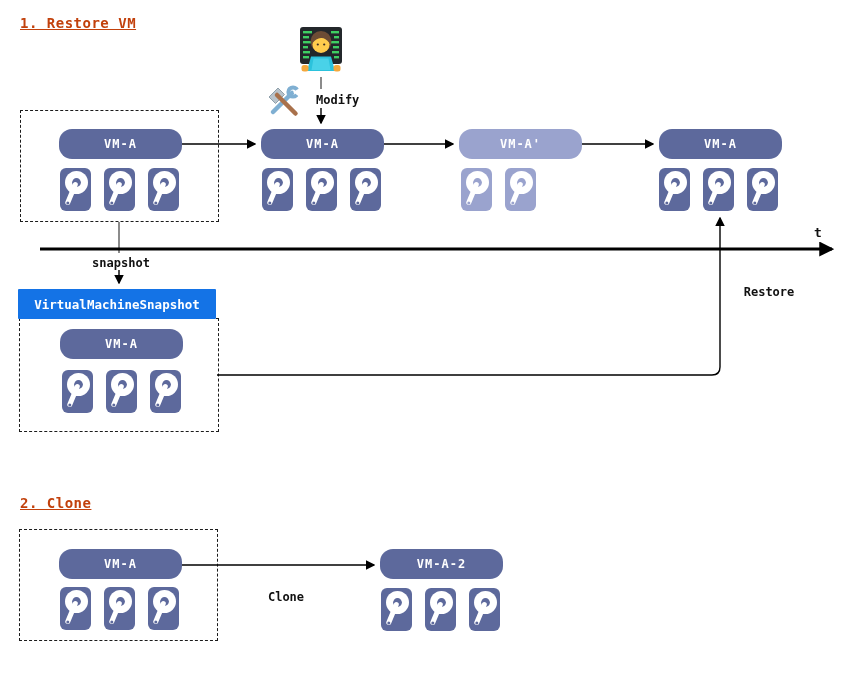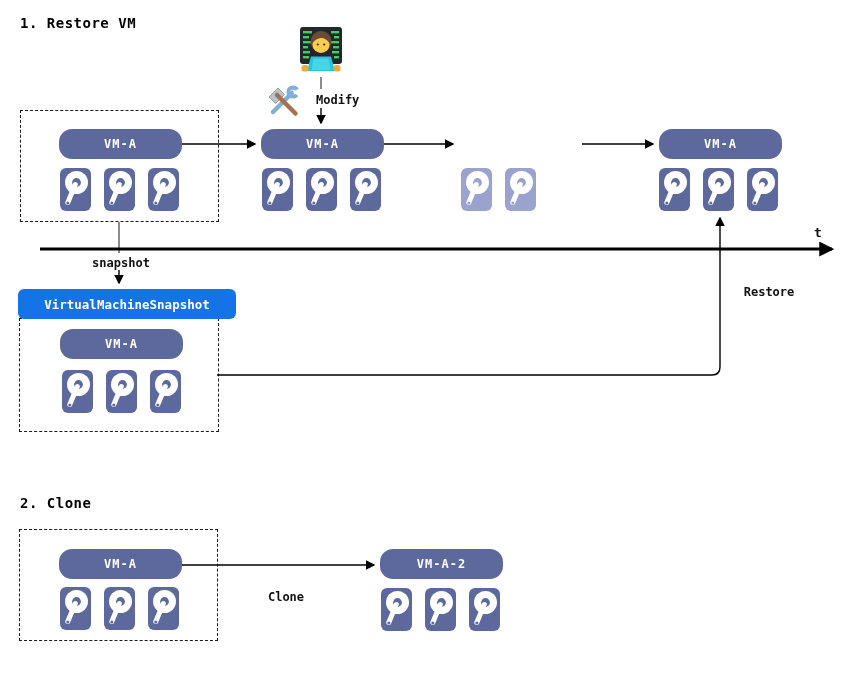--- a/index.html
+++ b/index.html
@@ -3,22 +3,22 @@
 <meta charset="utf-8">
 <style>
   html,body{margin:0;padding:0;background:#fff;}
   #canvas{
     position:relative;width:852px;height:692px;background:#fff;
     font-family:"DejaVu Sans Mono","Liberation Mono",monospace;
     overflow:hidden;
   }
   #connectors{position:absolute;left:0;top:0;z-index:1;}
   .section-title{
-    position:absolute;z-index:3;font-size:14px;font-weight:bold;color:#000000;
-    white-space:nowrap;letter-spacing:.5px;
+    position:absolute;z-index:3;font-size:14px;font-weight:bold;color:#c2410c;
+    white-space:nowrap;letter-spacing:.5px;text-decoration:underline;
   }
   #title-restore{left:20px;top:15px;}
   #title-clone{left:20px;top:495px;}
   .dashed-box{position:absolute;z-index:0;border:1.5px dashed #1b1b1b;background:#fff;}
   #dash-a{left:20px;top:110px;width:197px;height:110px;}
   #dash-b{left:19px;top:318px;width:198px;height:112px;}
   #dash-c{left:19px;top:529px;width:197px;height:110px;}
   .vm-label{
     position:absolute;z-index:2;width:123px;height:30px;border-radius:13px;
     background:var(--vm);color:#fff;font-size:12px;font-weight:bold;
@@ -26,22 +26,22 @@
   }
   .vm-label.light{background:var(--vm-light);}
   #vm1-label{left:59px;top:129px;}
   #vm2-label{left:261px;top:129px;}
   #vm3-label{left:459px;top:129px;}
   #vm4-label{left:659px;top:129px;}
   #snap-vm-label{left:60px;top:329px;}
   #clone-src-label{left:59px;top:549px;}
   #clone-dst-label{left:380px;top:549px;}
   .snap-header{
-    position:absolute;z-index:2;left:18px;top:289px;width:218px;height:30px;
-    border-radius:6px;background:var(--snapshot-blue);color:#fff;
+    position:absolute;z-index:2;left:18px;top:289px;width:198px;height:30px;
+    border-radius:1px;background:var(--snapshot-blue);color:#fff;
     font-size:12.5px;font-weight:bold;display:flex;align-items:center;justify-content:center;
   }
   .disk-row{position:absolute;z-index:2;display:flex;gap:13px;color:var(--vm);}
   .disk-row.light{color:var(--vm-light);}
   #vm1-disks{left:60px;top:168px;}
   #vm2-disks{left:262px;top:168px;}
   #vm3-disks{left:461px;top:168px;}
   #vm4-disks{left:659px;top:168px;}
   #snap-disks{left:62px;top:370px;}
   #clone-src-disks{left:60px;top:587px;}
@@ -181,20 +181,21 @@
   <svg class="disk" width="31" height="43" viewBox="0 0 31 43">
     <rect x="0" y="0" width="31" height="43" rx="6" fill="currentColor"></rect>
     <circle cx="16.5" cy="14.5" r="11.5" fill="#ffffff"></circle>
     <circle cx="16.5" cy="14.5" r="4.4" fill="currentColor"></circle>
     <line x1="7.8" y1="34.5" x2="15.3" y2="16.5" stroke="#ffffff" stroke-width="5" stroke-linecap="round"></line>
     <circle cx="7.8" cy="35" r="1.5" fill="currentColor"></circle>
     <circle cx="15.2" cy="16.3" r="1.5" fill="#ffffff"></circle>
   </svg>
 </div>
 
+  <div class="vm-label light" id="vm3-label">VM-A'</div>
   <div class="disk-row light" id="vm3-disks">
   <svg class="disk" width="31" height="43" viewBox="0 0 31 43">
     <rect x="0" y="0" width="31" height="43" rx="6" fill="currentColor"></rect>
     <circle cx="16.5" cy="14.5" r="11.5" fill="#ffffff"></circle>
     <circle cx="16.5" cy="14.5" r="4.4" fill="currentColor"></circle>
     <line x1="7.8" y1="34.5" x2="15.3" y2="16.5" stroke="#ffffff" stroke-width="5" stroke-linecap="round"></line>
     <circle cx="7.8" cy="35" r="1.5" fill="currentColor"></circle>
     <circle cx="15.2" cy="16.3" r="1.5" fill="#ffffff"></circle>
   </svg>
 

